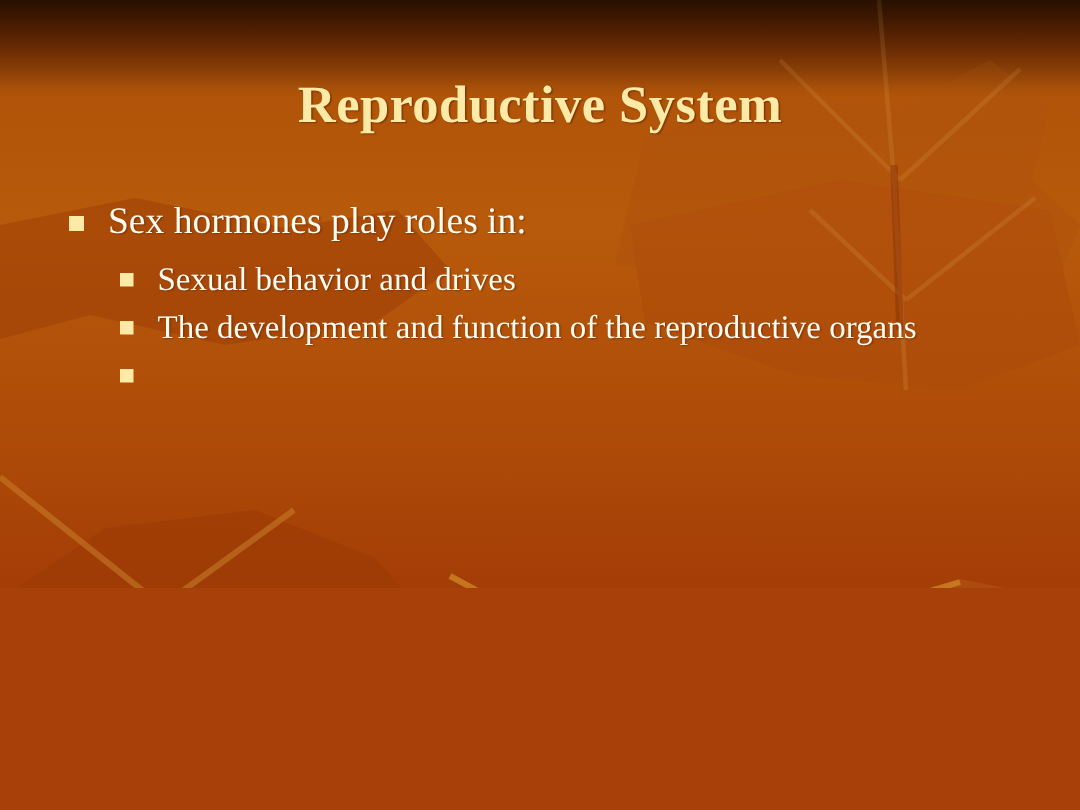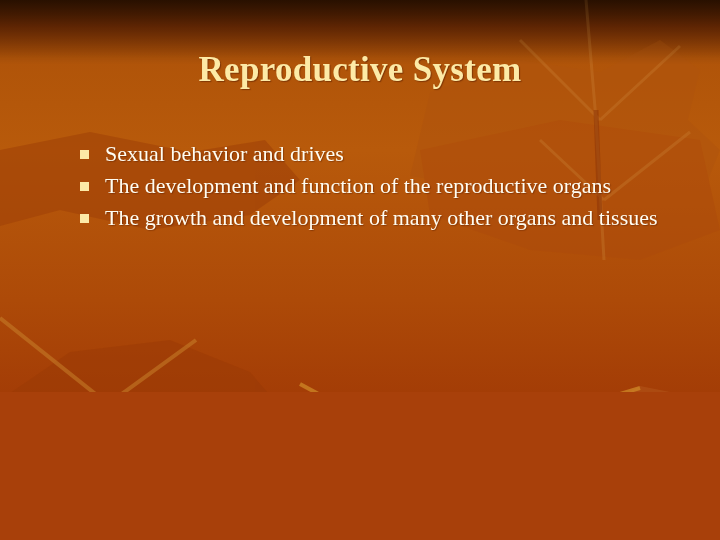--- a/index.html
+++ b/index.html
@@ -133,33 +133,36 @@
       <path d="M660 420 L652 500"></path>
     </g>
 
     <rect x="0" y="0" width="720" height="540" fill="url(#fade)"></rect>
   </svg>
 
   <div class="title">Reproductive System</div>
 
   <div class="body">
 
+    <div class="lvl1">
+      <span class="sq"></span>
+      <span>Sex hormones play roles in:</span>
+    </div>
 
     <div class="sub">
 
       <div class="lvl2">
         <span class="sq"></span>
         <span>Sexual behavior and drives</span>
       </div>
 
       <div class="lvl2">
         <span class="sq"></span>
         <span>The development and function of the reproductive organs</span>
       </div>
 
       <div class="lvl2">
         <span class="sq"></span>
-        <span>The growth and development of many other organs and tissues</span>
       </div>
 
     </div>
   </div>
 </div>
 
 </body></html>

